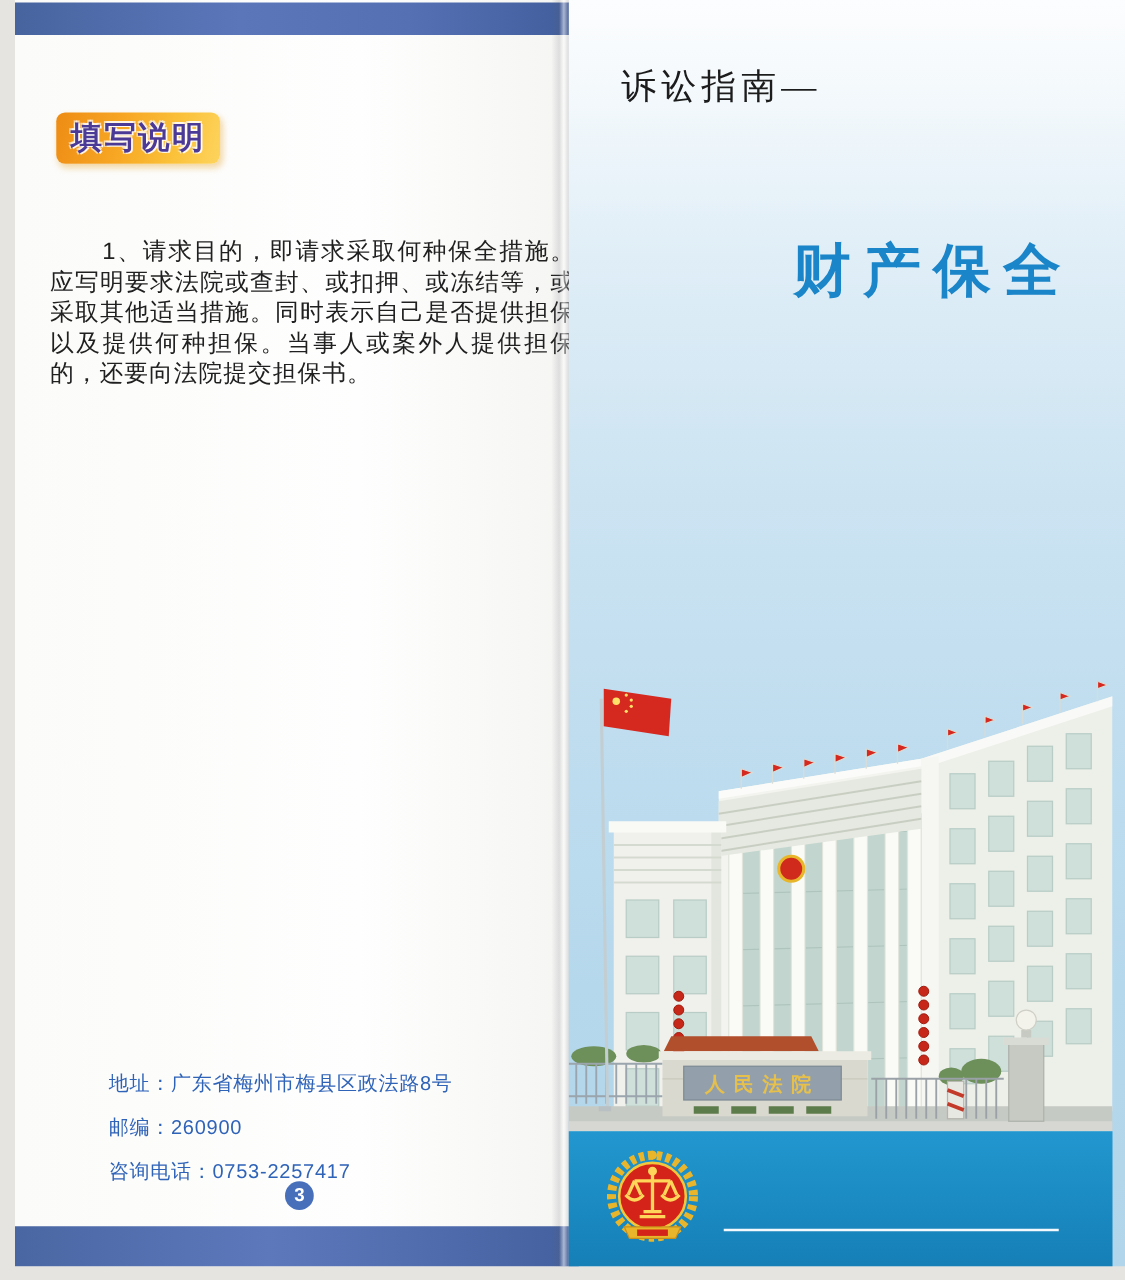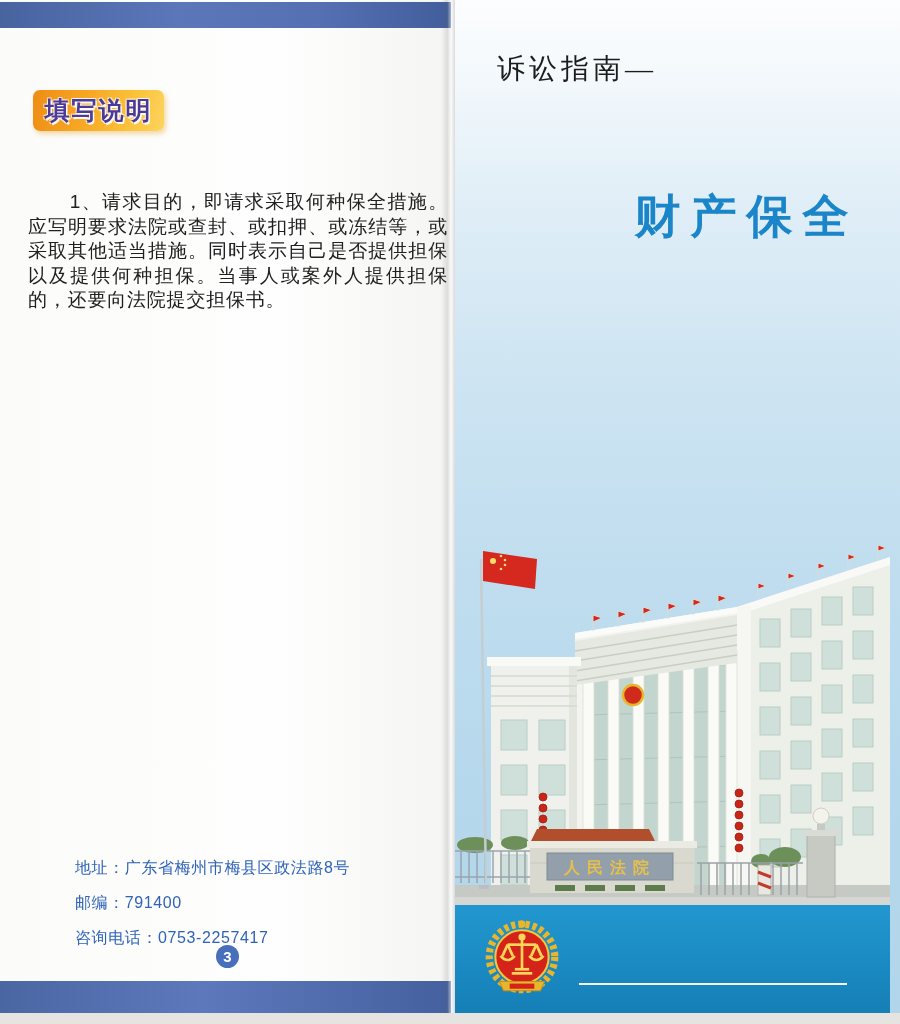--- a/index.html
+++ b/index.html
@@ -4,21 +4,21 @@
 <style>
   html,body{margin:0;padding:0;}
   body{
     width:900px;height:1024px;position:relative;overflow:hidden;
     background:#e6e4e0;
     font-family:"Liberation Sans","DejaVu Sans",sans-serif;
   }
   
   .sheet{position:absolute;top:0;height:1013px;padding-left:48px;}
   .sheet.left{
-    left:0;width:455px;
+    left:12px;width:455px;
     background:linear-gradient(90deg,#fbfbf9 0%,#fefefe 55%,#f3f3f0 96%,#e9e9e5 100%);
   }
   .sheet.right{
     left:455px;width:435px;
     background:linear-gradient(180deg,#fcfdfe 0%,#f4f9fc 7%,#e0eef7 20%,#cde4f2 38%,#bfddef 58%,#b6d8ec 78%,#b1d5ea 100%);
   }
   .sheet.right::after{ 
     content:"";position:absolute;top:0;right:0;width:14px;height:100%;
     background:linear-gradient(90deg,rgba(0,0,0,0),rgba(60,70,80,.10) 70%,rgba(255,255,255,.35));
     pointer-events:none;
@@ -92,21 +92,21 @@
   <div class="badge">
     <span>填写说明</span>
   </div>
 
   <div class="bodytext">
     <p>1、请求目的，即请求采取何种保全措施。应写明要求法院或查封、或扣押、或冻结等，或采取其他适当措施。同时表示自己是否提供担保以及提供何种担保。当事人或案外人提供担保的，还要向法院提交担保书。</p>
   </div>
 
   <div class="contact">
     <div>地址：广东省梅州市梅县区政法路8号</div>
-    <div>邮编：791400</div>
+    <div>邮编：260900</div>
     <div>咨询电话：0753-2257417</div>
   </div>
 
   <div class="pagenum-wrap">
     <span class="pagenum">3</span>
   </div>
 
   <div class="band bottom"></div>
 </div>
 

